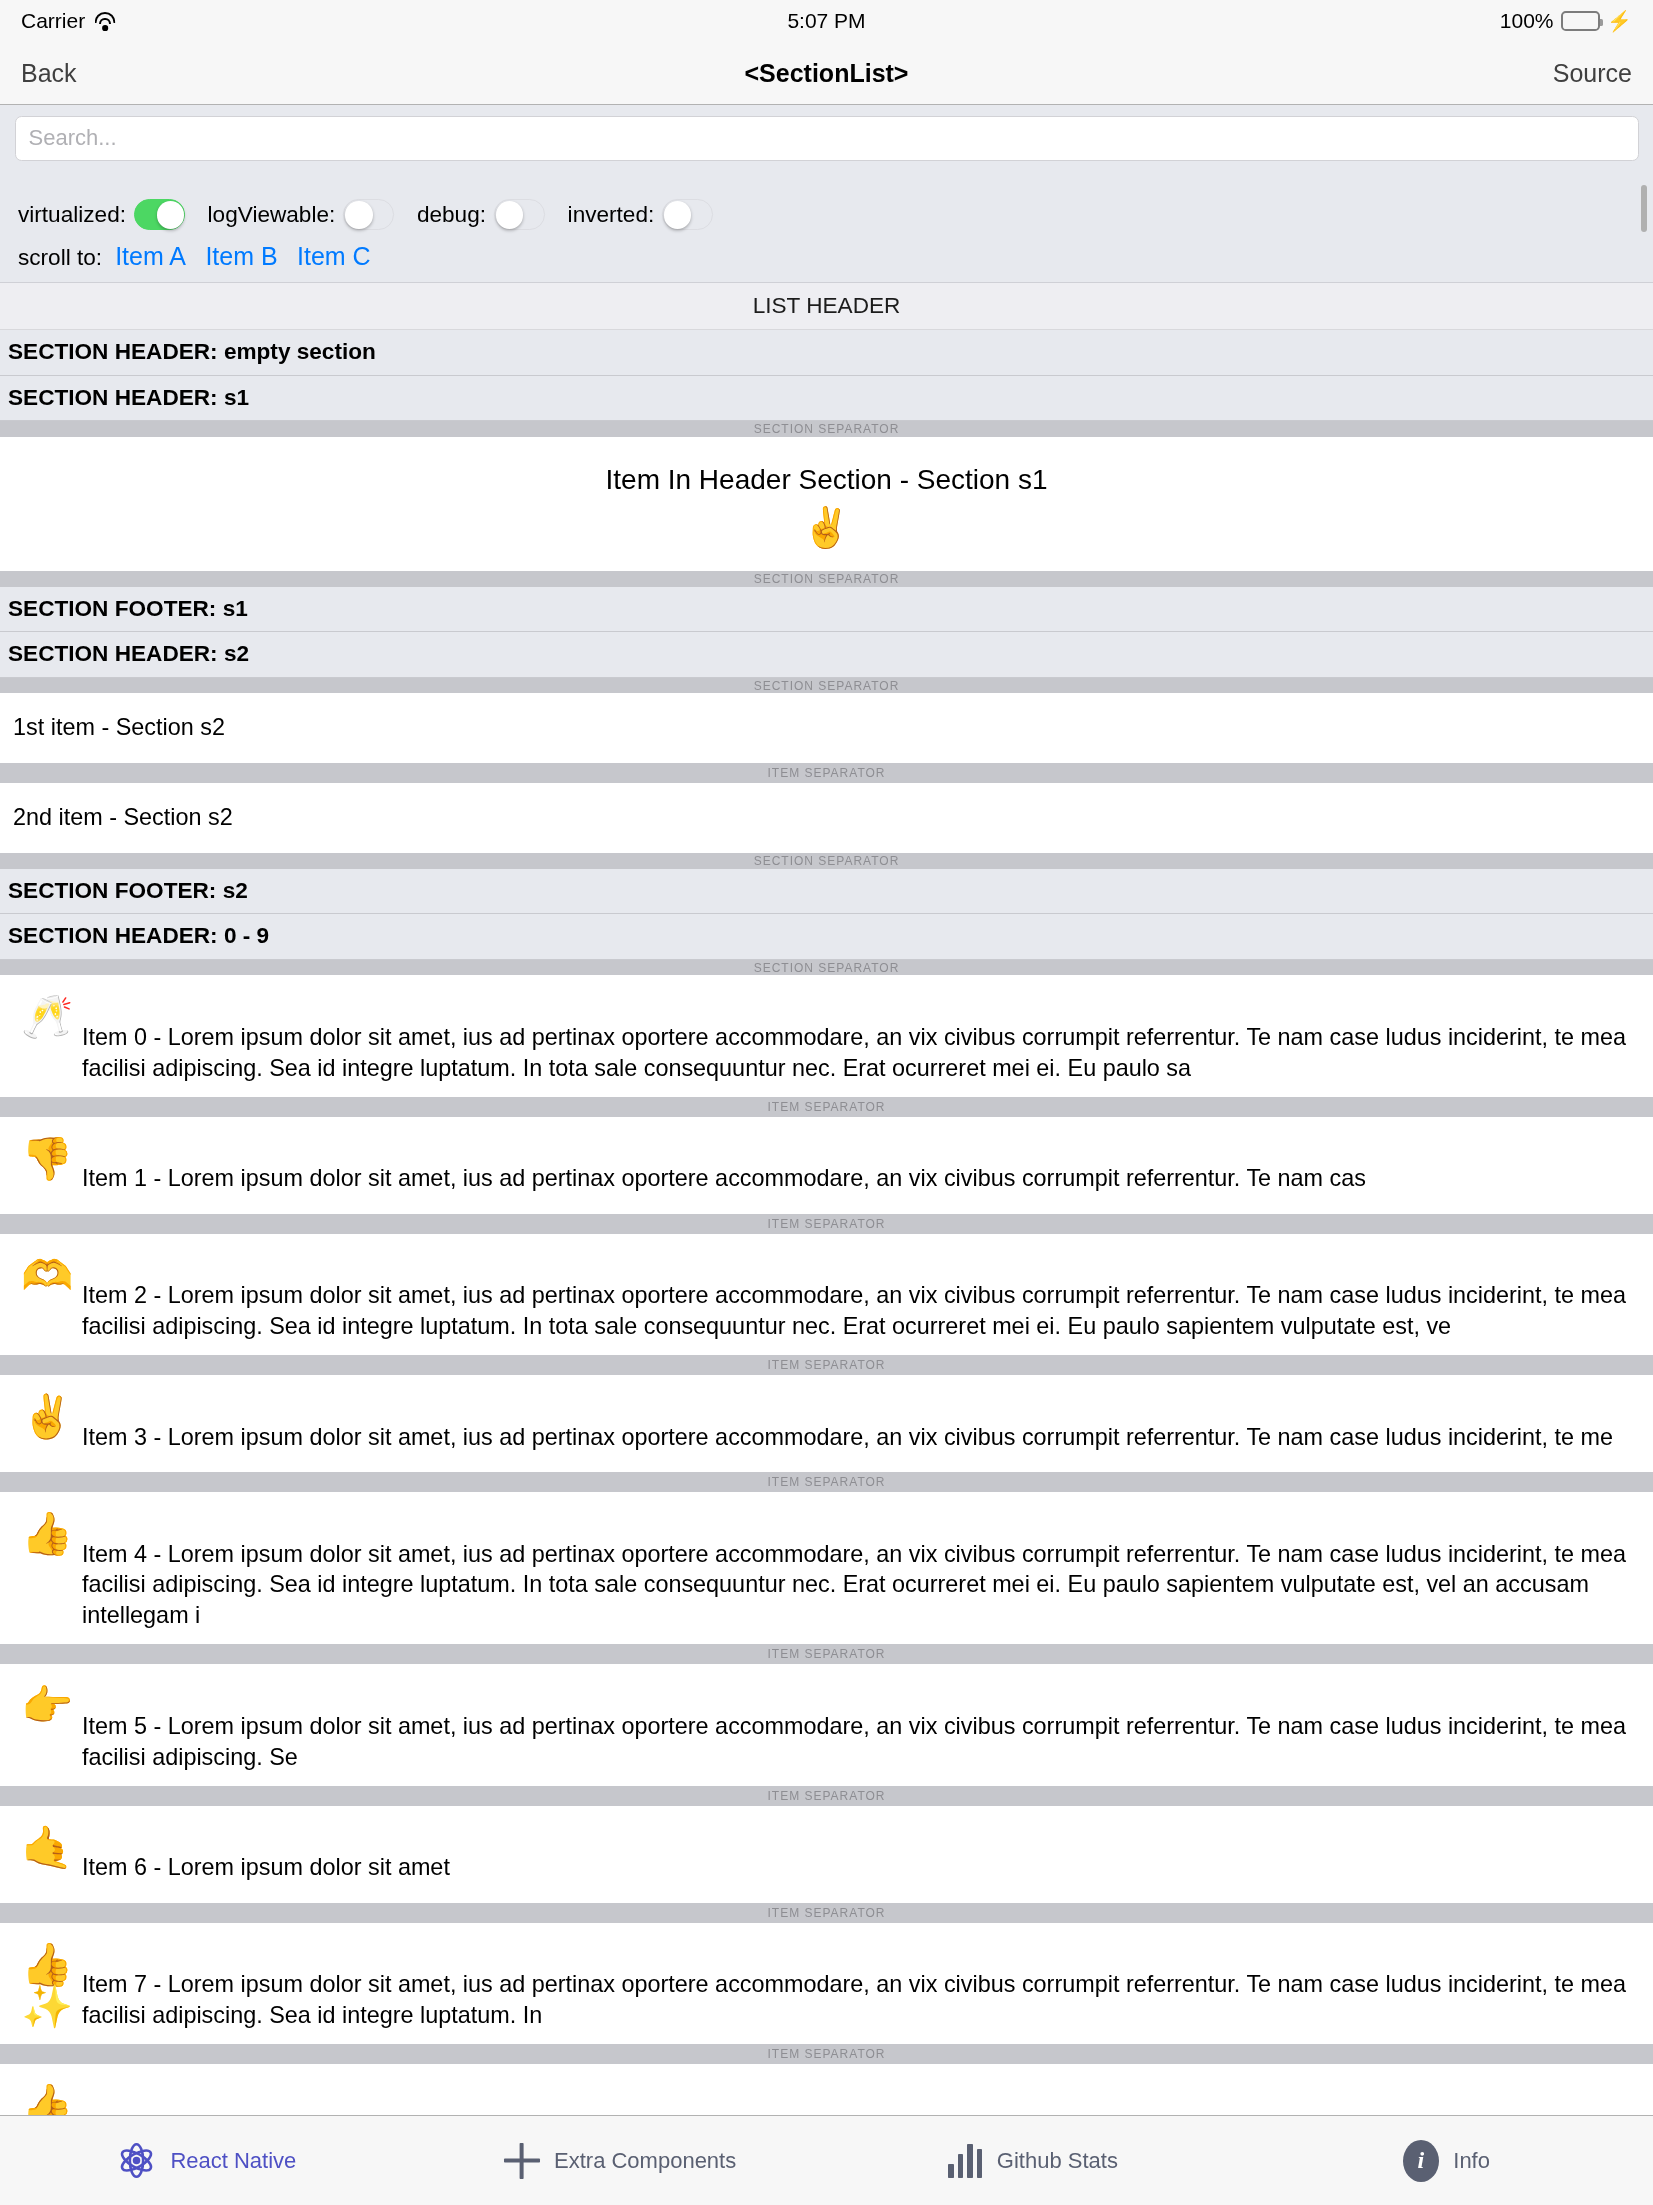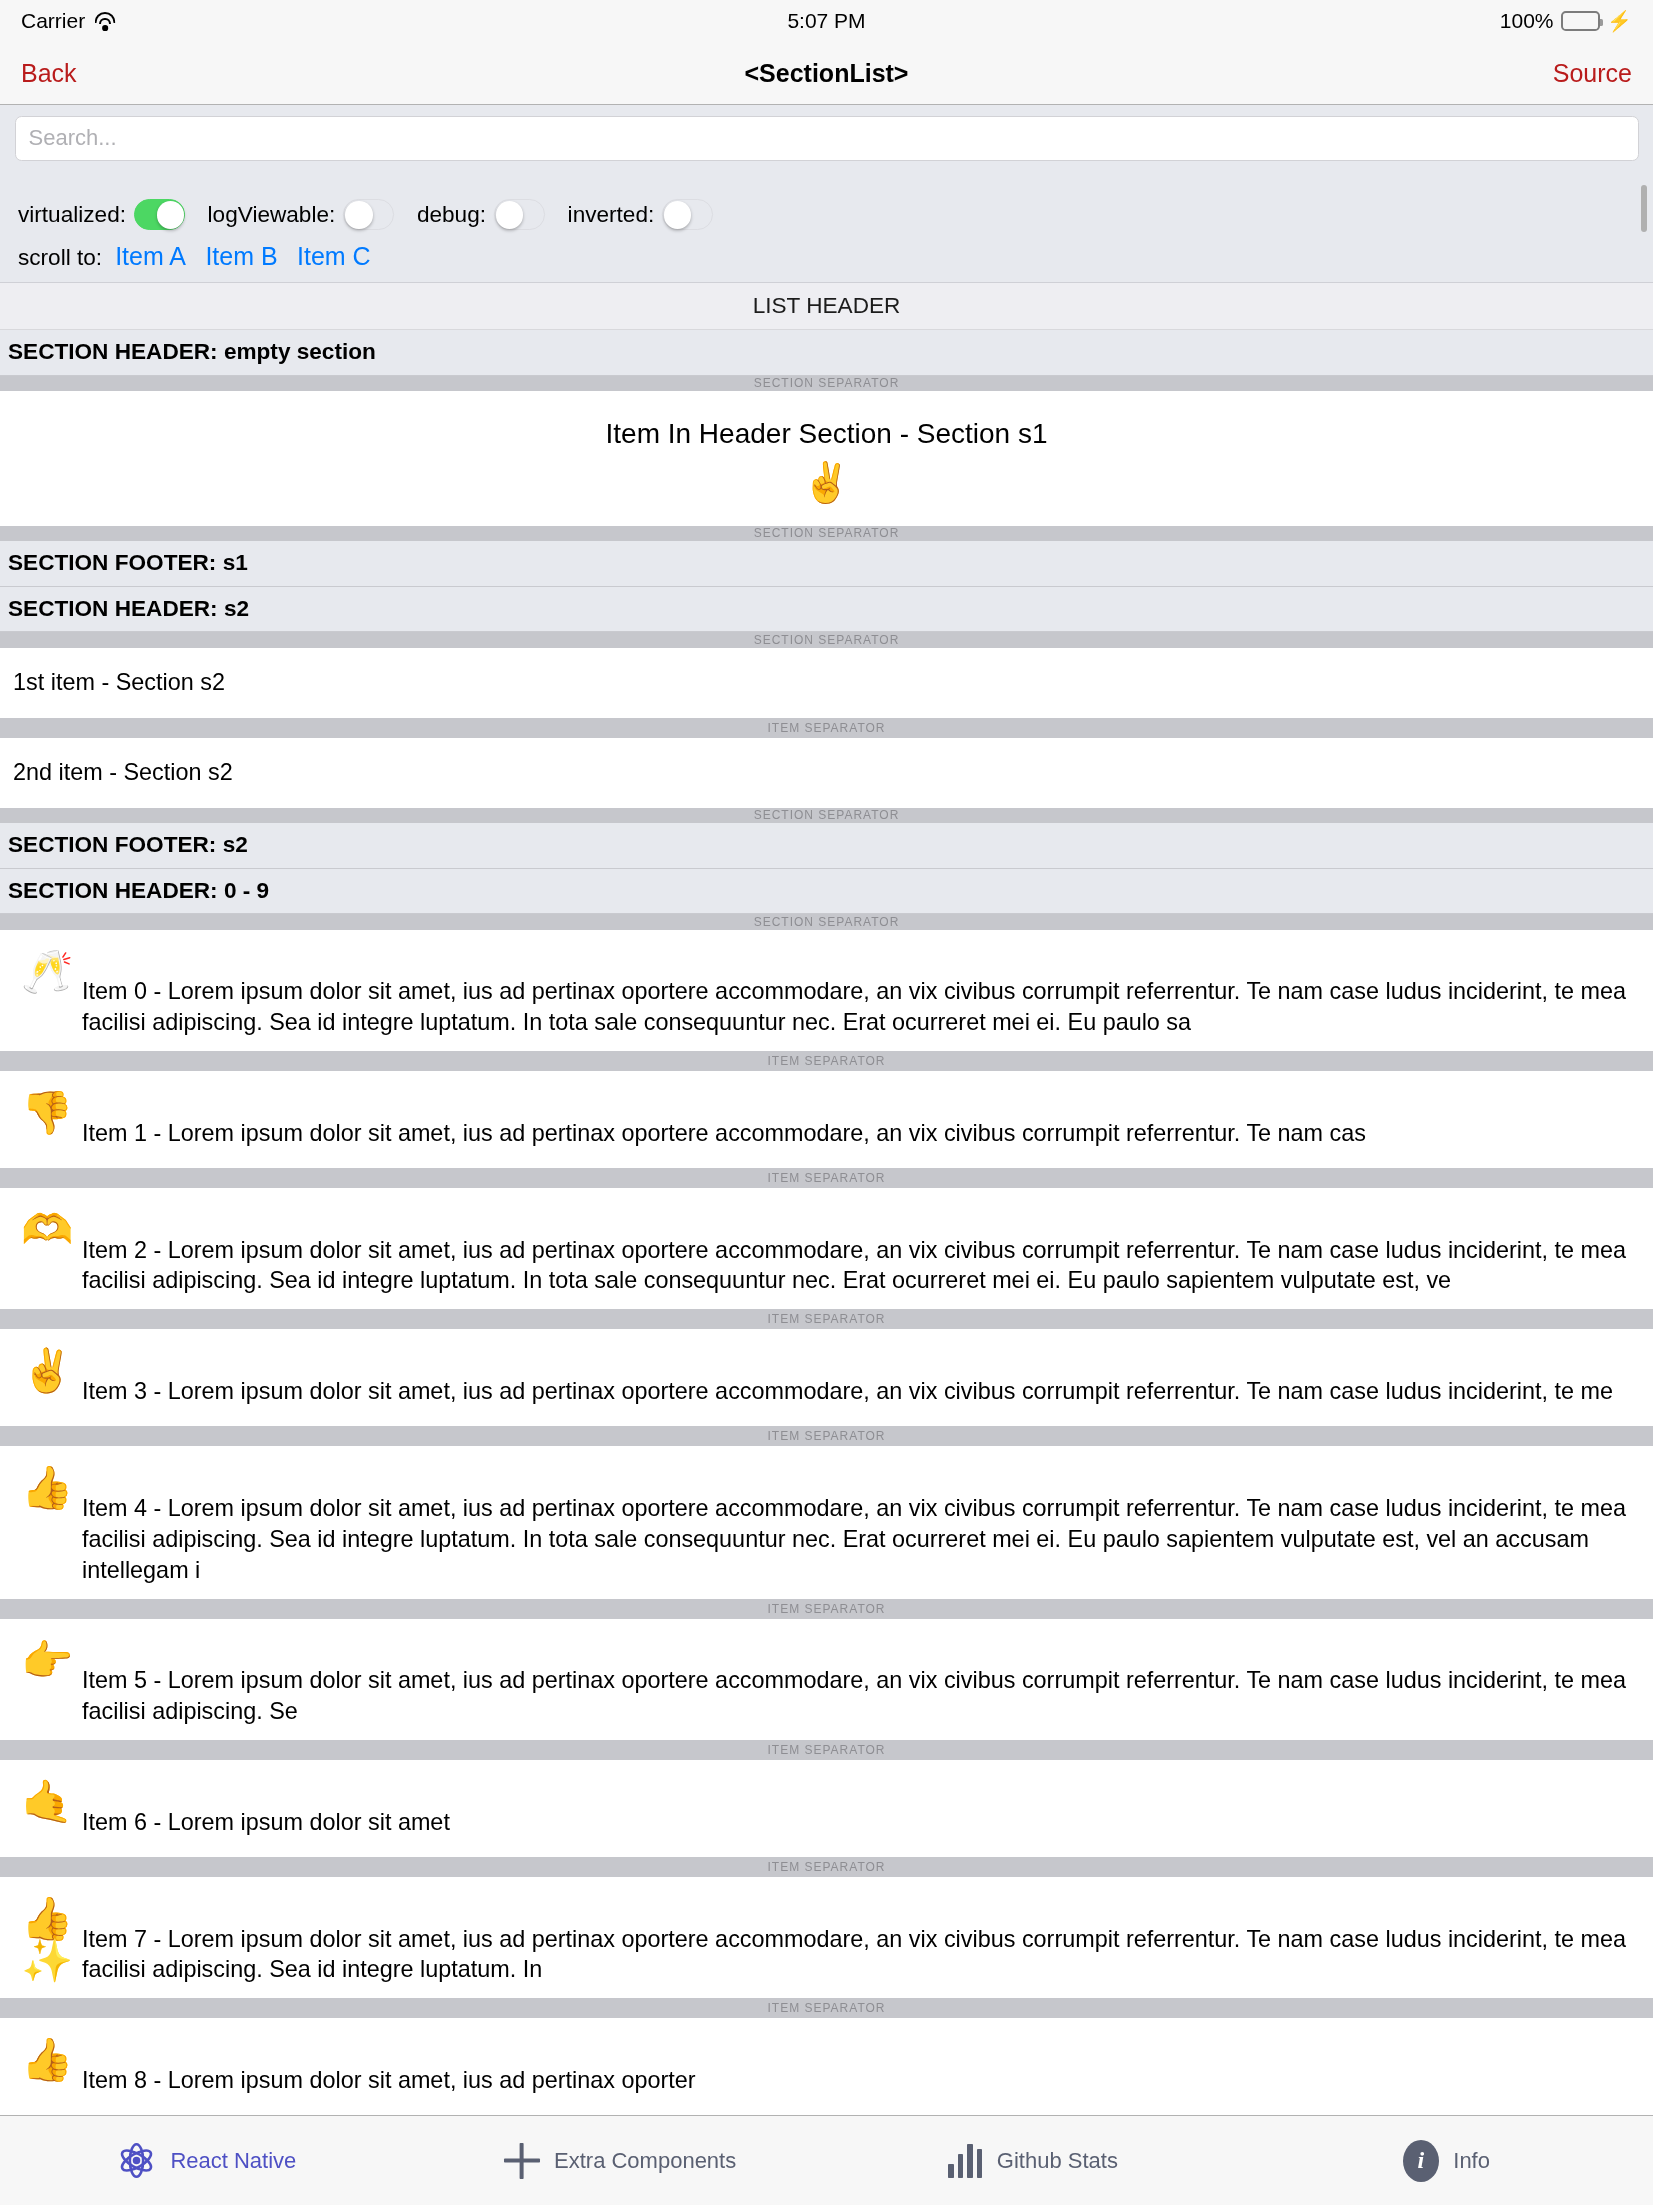--- a/index.html
+++ b/index.html
@@ -55,21 +55,21 @@
   .navbar {
     height: 63px;
     background: #f7f7f7;
     border-bottom: 1.2px solid #b2b2b2;
     display: flex;
     align-items: center;
     padding: 0 21px;
     position: relative;
     flex: 0 0 auto;
   }
-  .nav-btn { color: #b91c1c; font-size: 25px; }
+  .nav-btn { color: #404040; font-size: 25px; }
   .nav-title {
     position: absolute; left: 0; right: 0; text-align: center;
     font-size: 25px; font-weight: bold; color: #000;
   }
   .nav-right { margin-left: auto; position: relative; z-index: 2; }
 
   
   .searchwrap {
     background: #e7e9ee;
     padding: 10.5px 14.5px 11.3px 14.5px;
@@ -319,20 +319,21 @@
       <span class="lead">scroll to:</span>
       <span id="scroll-links"><a href="#">Item A</a><a href="#">Item B</a><a href="#">Item C</a></span>
     </div>
     <div class="vscroll"></div>
   </div>
 
   <div class="list">
     <div class="list-header">LIST HEADER</div>
     <div id="list-body" style="display:flex;flex-direction:column;">
         <div class="sec-head">SECTION HEADER: empty section</div>
+        <div class="sec-head">SECTION HEADER: s1</div>
         <div class="separator">
           <div class="sep-label">SECTION SEPARATOR</div>
         </div>
         <div class="header-item">
           <div class="hi-title">Item In Header Section - Section s1</div>
           <div class="hi-emoji">✌️</div>
         </div>
         <div class="separator">
           <div class="sep-label">SECTION SEPARATOR</div>
         </div>

